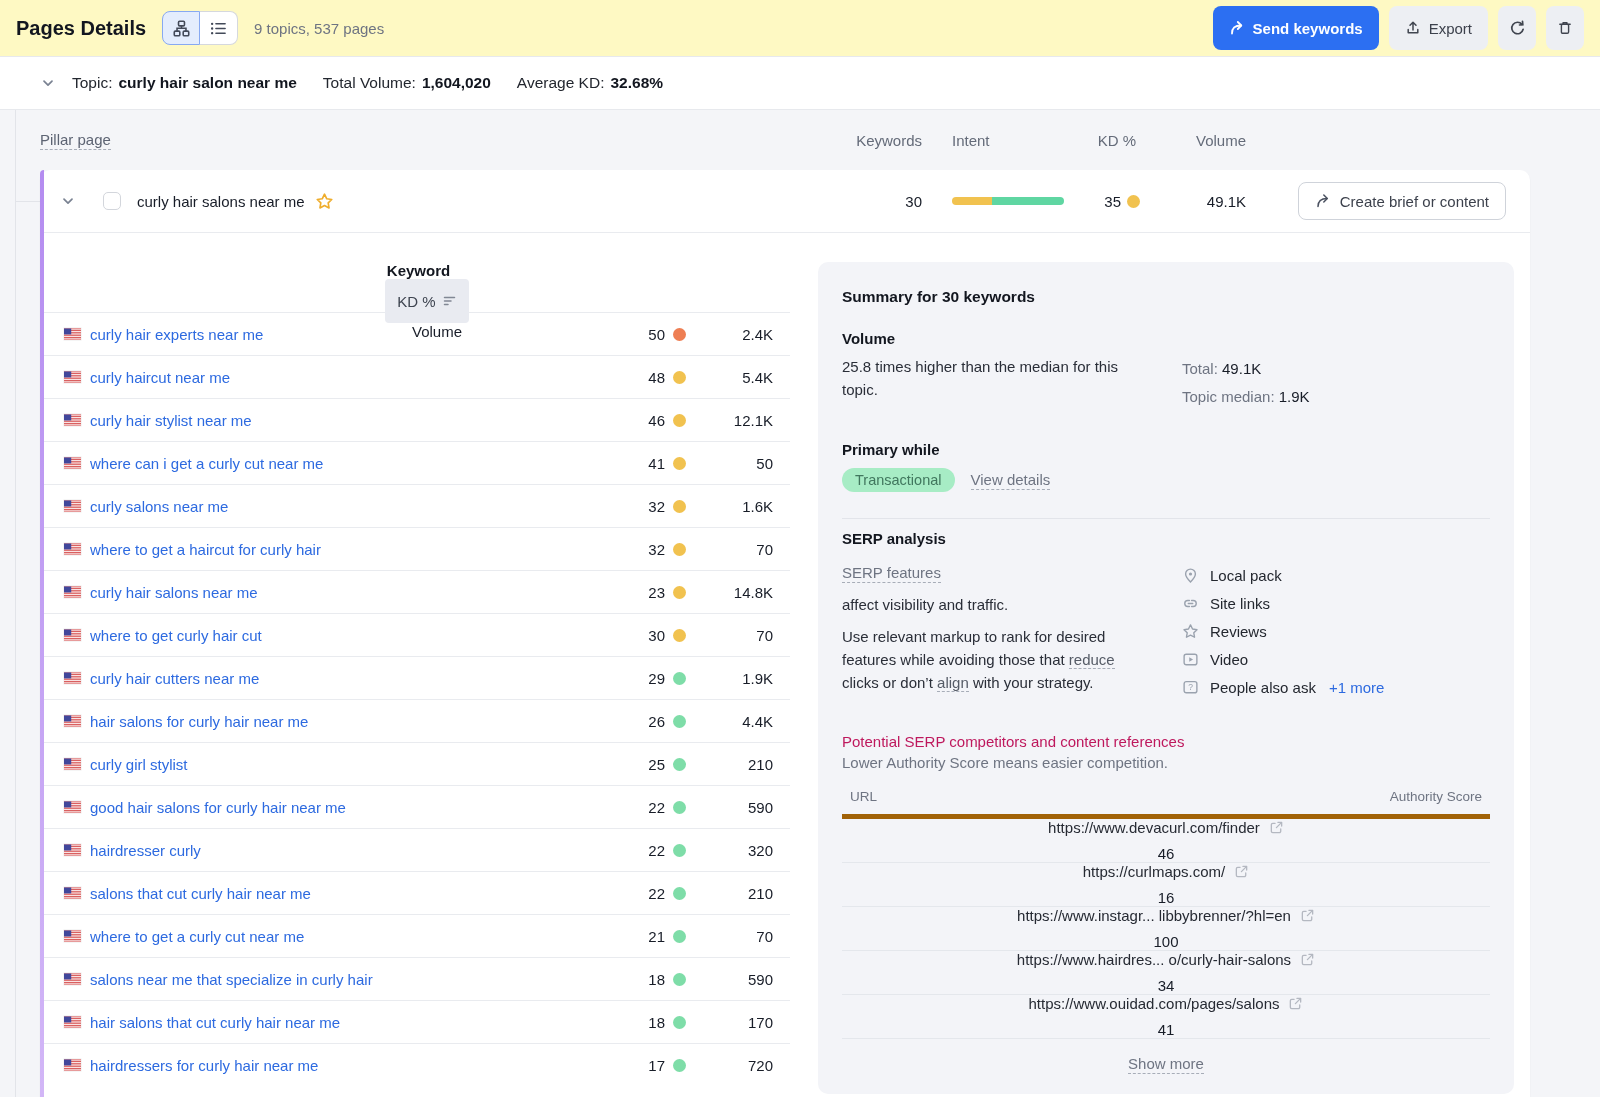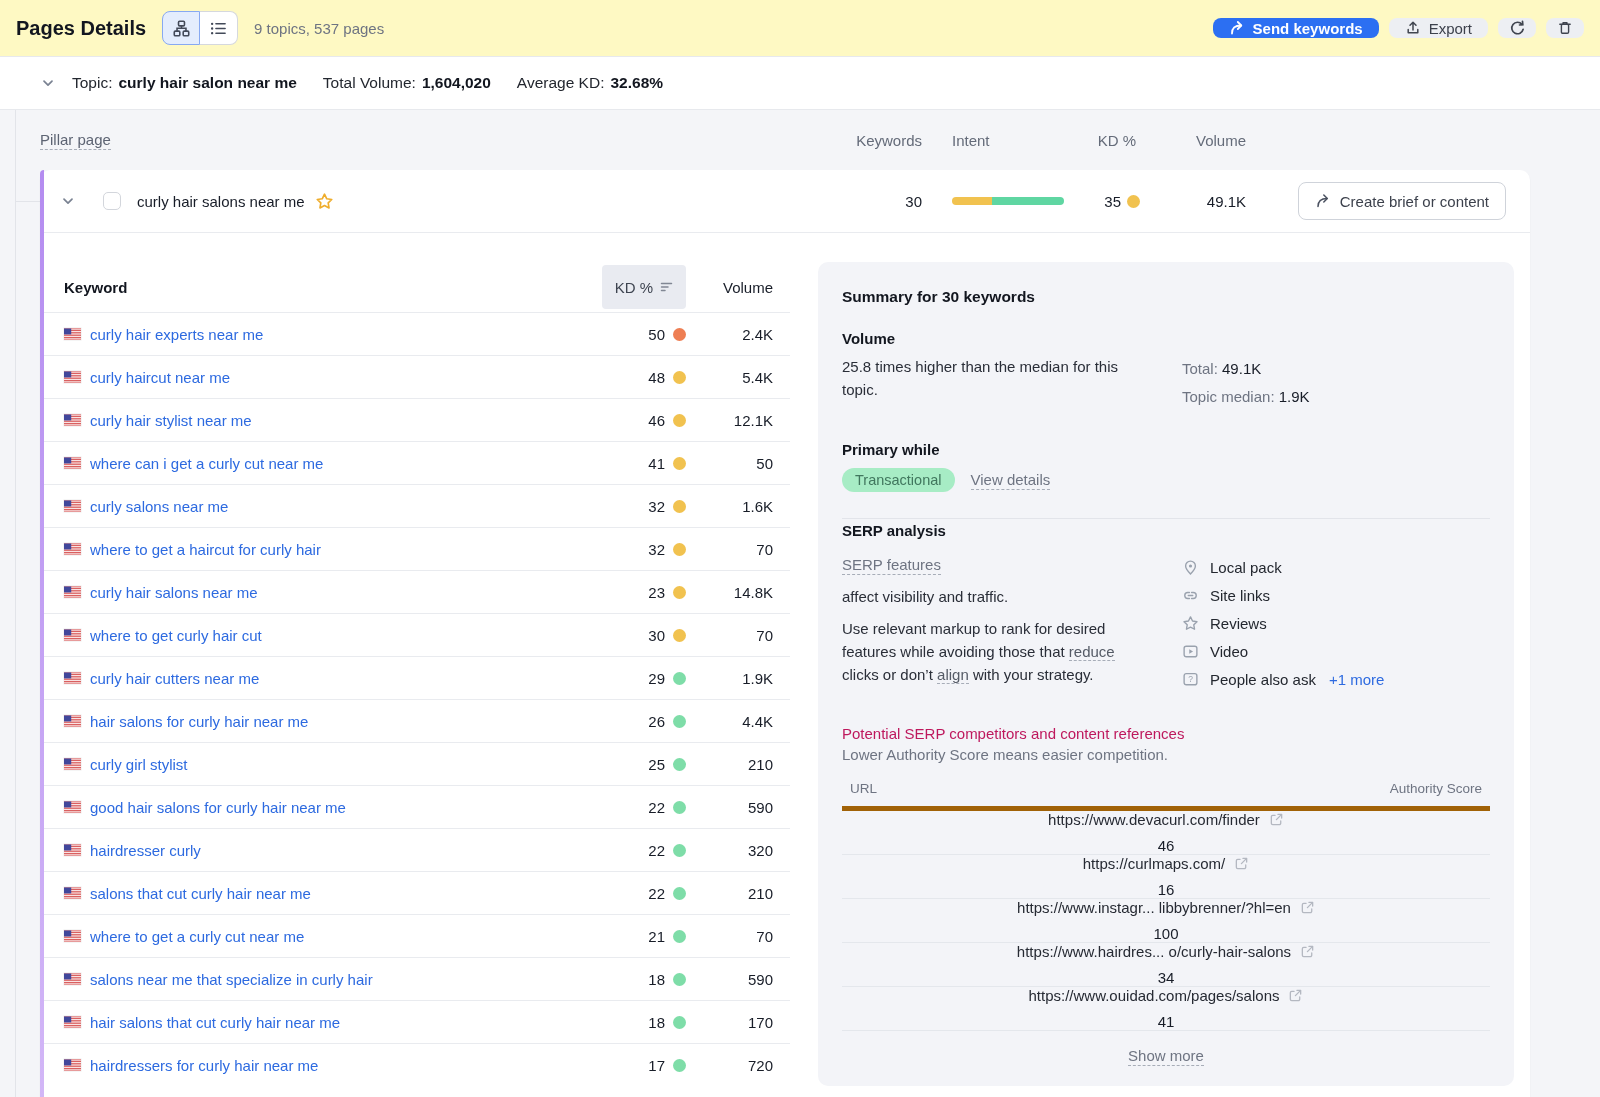--- a/index.html
+++ b/index.html
@@ -21,21 +21,21 @@
   .toggle-btn {
     width:38px; height:34px; display:flex; align-items:center; justify-content:center;
     background:#fff; border:1px solid #d5d8de; cursor:pointer;
   }
   .toggle-btn:first-child { border-radius:8px 0 0 8px; }
   .toggle-btn:last-child { border-radius:0 8px 8px 0; border-left:none; }
   .toggle-btn.active { background:#e4edfd; border:1px solid #87a9f2; }
   .toggle-btn.active + .toggle-btn { border-left:none; }
   .topics-count { color:#6e7482; font-size:15px; }
   .topbar-actions { margin-left:auto; display:flex; align-items:center; gap:10px; }
-  .btn { height:20px; border:none; border-radius:8px; display:flex; align-items:center;
+  .btn { height:44px; border:none; border-radius:8px; display:flex; align-items:center;
          gap:8px; padding:0 16px; font-size:15px; cursor:pointer;
          font-family:"Liberation Sans","DejaVu Sans",sans-serif; }
   .btn-primary { background:var(--accent,#2c6ff2); color:#fff; font-weight:700; }
   .btn-gray { background:#edeff3; color:#3c414c; font-weight:400; }
   .btn-icon { width:38px; padding:0; justify-content:center; background:#edeff3; }
 
   
   .topic-row {
     height:53px; background:#fff; border-bottom:1px solid #e7e9ed;
     display:flex; align-items:center; padding:0 16px 0 40px; flex-shrink:0; cursor:pointer;
@@ -82,21 +82,21 @@
   .action-cell { display:flex; justify-content:flex-end; }
   .brief-btn { height:38px; background:#fff; border:1px solid #cfd3da; border-radius:8px;
                color:#3c414c; font-size:15px; display:flex; align-items:center; gap:9px;
                padding:0 16px; cursor:pointer;
                font-family:"Liberation Sans","DejaVu Sans",sans-serif; }
 
   
   .card-body { display:flex; padding-top:29px; }
 
   .kw-table { width:750px; flex-shrink:0; }
-  .kw-header { display:flex; align-items:center; height:50px; padding-left:24px; padding-right:17px; }
+  .kw-header { display:flex; align-items:center; height:50px; padding-left:24px; padding-right:17px;flex-direction:column; }
   .kw-header .kw-name-h { flex:1; font-weight:700; color:#12161f; }
   .kd-col { width:100px; display:flex; justify-content:flex-end; align-items:center; }
   .vol-col { width:87px; text-align:right; }
   .kd-sort-box { height:44px; width:84px; background:#e9ebf1; border-radius:4px;
                  display:flex; align-items:center; justify-content:center; gap:7px;
                  color:#3e4450; cursor:pointer; }
   .kw-row { display:flex; align-items:center; height:43px; padding-left:24px; padding-right:17px;
             border-top:1px solid #e9ebef; cursor:pointer; }
   .kw-name { flex:1; display:flex; align-items:center; gap:9px; min-width:0; }
   .flag { flex-shrink:0; display:flex; box-shadow:0 0 0 .5px rgba(0,0,0,.08); }
@@ -792,21 +792,21 @@
           </div>
 
           <div class="sec-label" style="margin-top:30px">Primary while</div>
           <div class="pill-row">
             <span class="pill">Transactional</span>
             <span class="dashed-link">View details</span>
           </div>
 
           <div class="divider"></div>
 
-          <div class="sec-label" style="margin-top:3px">SERP analysis</div>
+          <div class="sec-label" style="margin-top:11px">SERP analysis</div>
           <div class="serp-grid">
             <div class="serp-left">
               <div><span class="dashed-link">SERP features</span></div>
               <p>affect visibility and traffic.</p>
               <p>
                 <span>Use relevant markup to rank for desired features while avoiding those that</span>
                 <span class="inline-dashed">reduce</span>
                 <span>clicks or don’t</span>
                 <span class="inline-dashed">align</span>
                 <span>with your strategy.</span>

